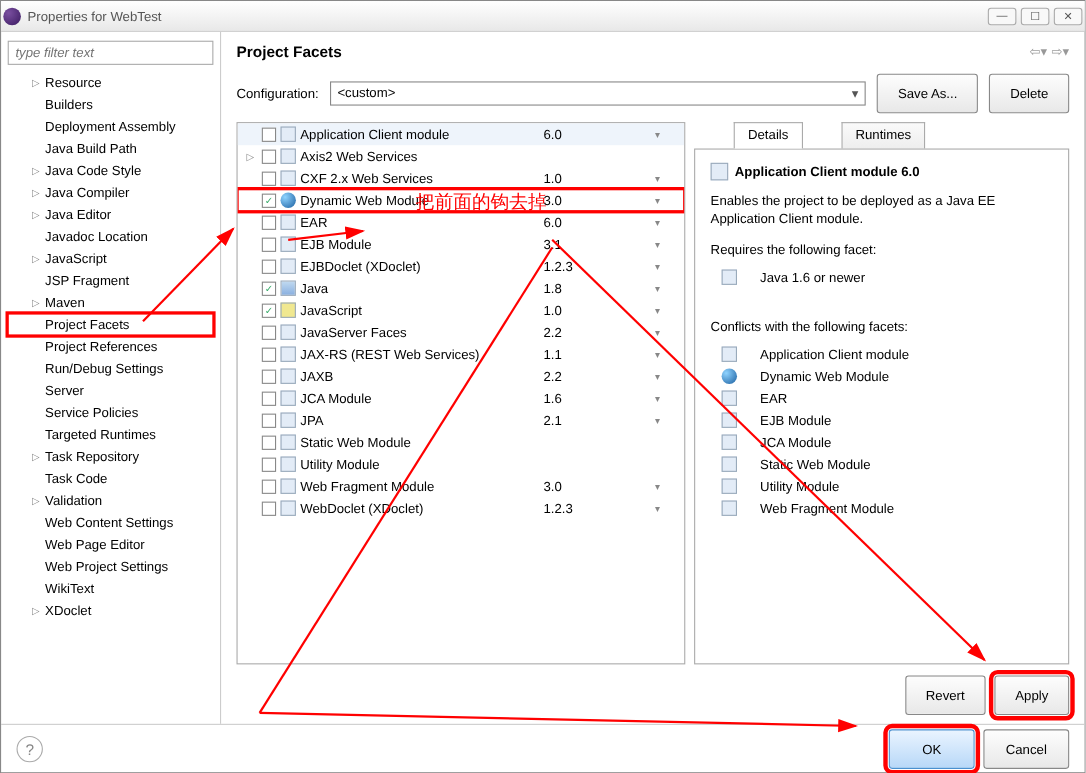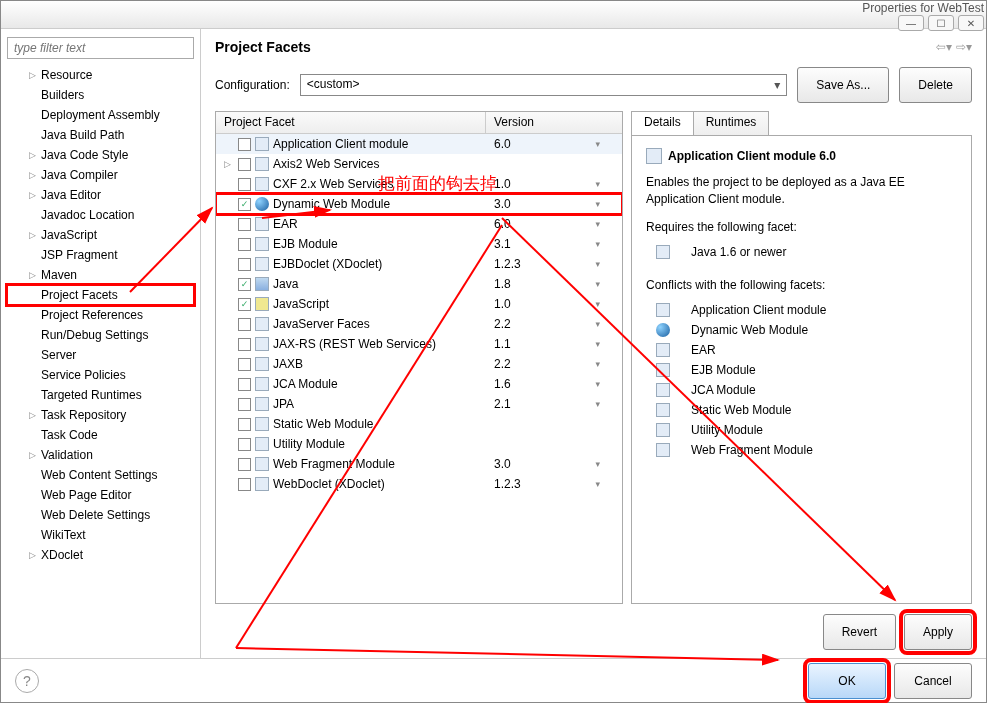--- a/index.html
+++ b/index.html
@@ -1,19 +1,19 @@
 <!DOCTYPE html>
 <html><head>
 <meta charset="utf-8">
 <style>
 * { box-sizing: border-box; margin: 0; padding: 0; font-family: "Segoe UI", Tahoma, sans-serif; font-size: 12px; }
 body { background: #f0f0f0; width: 987px; height: 703px; overflow: hidden; position: relative; }
 
 .window { width: 987px; height: 703px; background: #fff; border: 1px solid #888; display: flex; flex-direction: column; }
-.titlebar { height: 28px; background: linear-gradient(#fff,#e8e8e8); display: flex; align-items: flex-end; padding: 0 2px; border-bottom: 1px solid #ccc; flex-direction: column; }
+.titlebar { height: 28px; background: linear-gradient(#fff,#e8e8e8); display: flex; align-items: center; padding: 0 2px; border-bottom: 1px solid #ccc; }
 .titlebar .app-icon { width: 16px; height: 16px; background: radial-gradient(circle at 30% 30%, #7a4fa0, #3a1a60); border-radius: 50%; margin-right: 6px; }
 .titlebar .title { flex: 1; color: #555; }
 .titlebar .winbtns { display: flex; gap: 4px; }
 .titlebar .winbtn { width: 26px; height: 16px; border: 1px solid #aaa; background: #f8f8f8; border-radius: 3px; display: flex; align-items: center; justify-content: center; font-size: 10px; color: #555; }
 
 .content { flex: 1; display: flex; min-height: 0; }
 
 .sidebar { width: 200px; border-right: 1px solid #ccc; padding: 8px 6px; overflow-y: auto; }
 .filter-input { width: 100%; height: 22px; border: 1px solid #aaa; padding: 2px 6px; color: #1d4ed8; font-style: italic; margin-bottom: 6px; }
 .tree-item { display: flex; align-items: center; height: 20px; padding-left: 4px; cursor: pointer; }
@@ -47,21 +47,21 @@
 .facet-row .icon { width: 14px; height: 14px; background: #e3ecf7; border: 1px solid #9ab; }
 .facet-row .icon.globe { border-radius: 50%; background: radial-gradient(circle at 30% 30%, #8fd3ff, #1a5fa0); border: none; }
 .facet-row .icon.java { background: linear-gradient(#c0d9f0,#8ab0e0); }
 .facet-row .icon.js { background: #f0e890; }
 .facet-row .drop { color: #888; font-size: 9px; }
 .facet-row.highlighted { outline: 3px solid #ff0000; outline-offset: -1px; position: relative; z-index: 1; }
 .facet-row.sel { background: #eef4fb; }
 
 .details-wrap { flex: 1; display: flex; flex-direction: column; }
 .tabs { display: flex; height: 24px; }
-.tab { padding: 3px 12px; border: 1px solid #aaa; border-bottom: none; background: linear-gradient(#fafafa,#eee); margin-right: -1px; }
+.tab { padding: 3px 12px; border: 1px solid #aaa; border-bottom: none; background: linear-gradient(#fafafa,#eee); margin-right: -1px; margin-left: 36px; }
 .tab.active { background: #fff; position: relative; z-index: 2; }
 .details-panel { flex: 1; border: 1px solid #aaa; padding: 12px 14px; overflow-y: auto; }
 .details-title { display: flex; align-items: center; gap: 6px; margin-bottom: 10px; }
 .details-title .icon { width: 16px; height: 16px; background: #e3ecf7; border: 1px solid #9ab; }
 .details-title .txt { font-weight: bold; }
 .details-desc { margin-bottom: 12px; line-height: 1.4; }
 .details-sub { margin-bottom: 8px; }
 .details-list { list-style: none; }
 .details-list li { display: flex; align-items: center; gap: 21px; height: 20px; padding-left: 10px; }
 .details-list .icon { width: 14px; height: 14px; background: #e3ecf7; border: 1px solid #9ab; }
@@ -179,21 +179,21 @@
           <div class="tree-item child">
             <span class="expander"></span>
             <span class="label">Web Content Settings</span>
           </div>
           <div class="tree-item child">
             <span class="expander"></span>
             <span class="label">Web Page Editor</span>
           </div>
           <div class="tree-item child">
             <span class="expander"></span>
-            <span class="label">Web Delete Settings</span>
+            <span class="label">Web Project Settings</span>
           </div>
           <div class="tree-item child">
             <span class="expander"></span>
             <span class="label">WikiText</span>
           </div>
           <div class="tree-item child">
             <span class="expander">▷</span>
             <span class="label">XDoclet</span>
           </div>
         </div>
@@ -210,24 +210,20 @@
 
       <div class="config-row">
         <span>Configuration:</span>
         <div class="config-combo"><span>&lt;custom&gt;</span></div>
         <button class="btn"><span>Save As...</span></button>
         <button class="btn"><span>Delete</span></button>
       </div>
 
       <div class="facet-body">
         <div class="facet-table-wrap">
-          <div class="facet-head">
-            <div class="col1">Project Facet</div>
-            <div class="col2">Version</div>
-          </div>
           <div class="facet-rows" id="facet-rows">
               <div class="facet-row sel">
                 <div class="col1">
                   <span class="expander"></span>
                   <span class="chk"></span>
                   <span class="icon"></span>
                   <span>Application Client module</span>
                 </div>
                 <div class="col2">
                   <span>6.0</span>
@@ -452,21 +448,21 @@
               <span class="txt">Application Client module 6.0</span>
             </div>
             <div class="details-desc">Enables the project to be deployed as a Java EE Application Client module.</div>
             <div class="details-sub">Requires the following facet:</div>
             <ul class="details-list" id="req-list">
                 <li>
                   <span class="icon"></span>
                   <span>Java 1.6 or newer</span>
                 </li>
               </ul>
-            <div class="details-sub" style="margin-top:16px">Conflicts with the following facets:</div>
+            <div class="details-sub" style="margin-top:28px">Conflicts with the following facets:</div>
             <ul class="details-list" id="conf-list">
                 <li>
                   <span class="icon"></span>
                   <span>Application Client module</span>
                 </li>
                 <li>
                   <span class="icon globe"></span>
                   <span>Dynamic Web Module</span>
                 </li>
                 <li>

